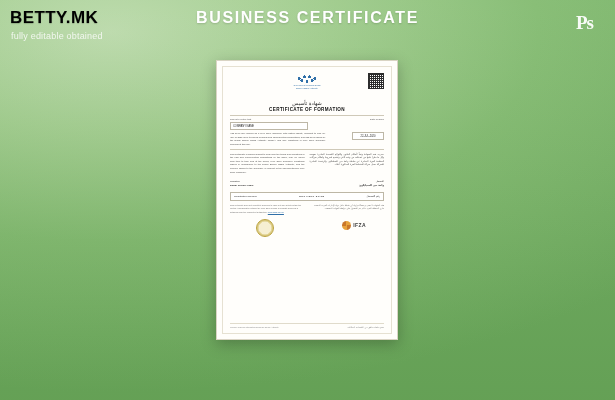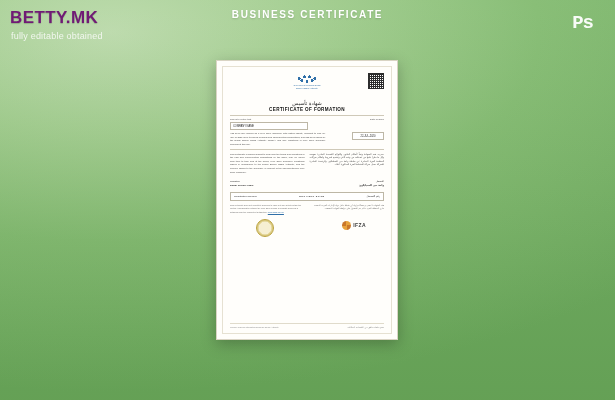--- a/index.html
+++ b/index.html
@@ -15,35 +15,35 @@
     background:
       radial-gradient(120% 90% at 18% 8%, #b9d9a8 0%, #9ecb8a 28%, #7fb96c 58%, #6aa95a 100%);
   }
   .bg:after{
     content:"";position:absolute;inset:0;
     background:linear-gradient(180deg, rgba(255,255,255,.08) 0%, rgba(0,0,0,.05) 100%);
   }
   
   .brand{
     position:absolute;left:10px;top:8px;
-    color:#701a75;font-weight:bold;font-size:17px;letter-spacing:.4px;
+    color:#000000;font-weight:bold;font-size:17px;letter-spacing:.4px;
     text-shadow:0 1px 1px rgba(0,0,0,.18);
   }
   .brand-sub{
     position:absolute;left:11px;top:31px;
     color:#f2f7ef;font-size:9px;letter-spacing:.2px;
   }
   .headline{
     position:absolute;left:0;right:0;top:9px;text-align:center;
-    color:#ffffff;font-weight:bold;font-size:10px;letter-spacing:1.6px;
+    color:#ffffff;font-weight:bold;font-size:16px;letter-spacing:1.6px;
     text-shadow:0 1px 2px rgba(0,0,0,.16);
   }
   .ps-badge{
     position:absolute;right:22px;top:12px;
-    color:#ffffff;font-size:19px;font-weight:bold;font-family:Liberation Mono, monospace;
+    color:#ffffff;font-size:19px;font-weight:bold;font-family:Liberation Serif, serif;
     letter-spacing:-1px;opacity:.95;margin-left:26px;
   }
   
   .doc-shadow{
     position:absolute;left:216px;top:60px;width:182px;height:280px;
     background:#ffffff;
     box-shadow:0 4px 14px rgba(0,0,0,.25);
   }
   .doc{
     position:absolute;inset:0;

